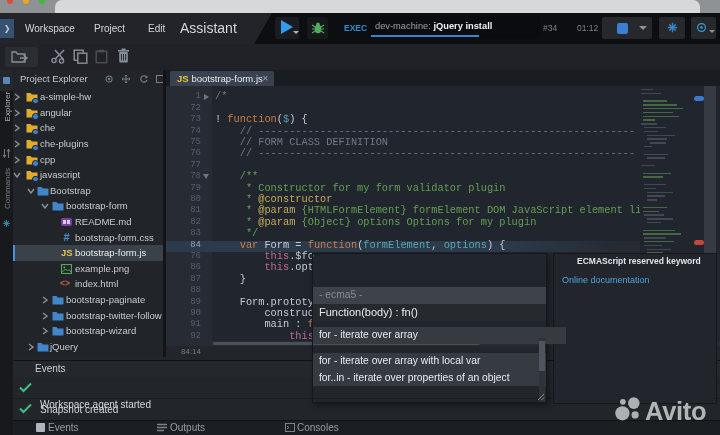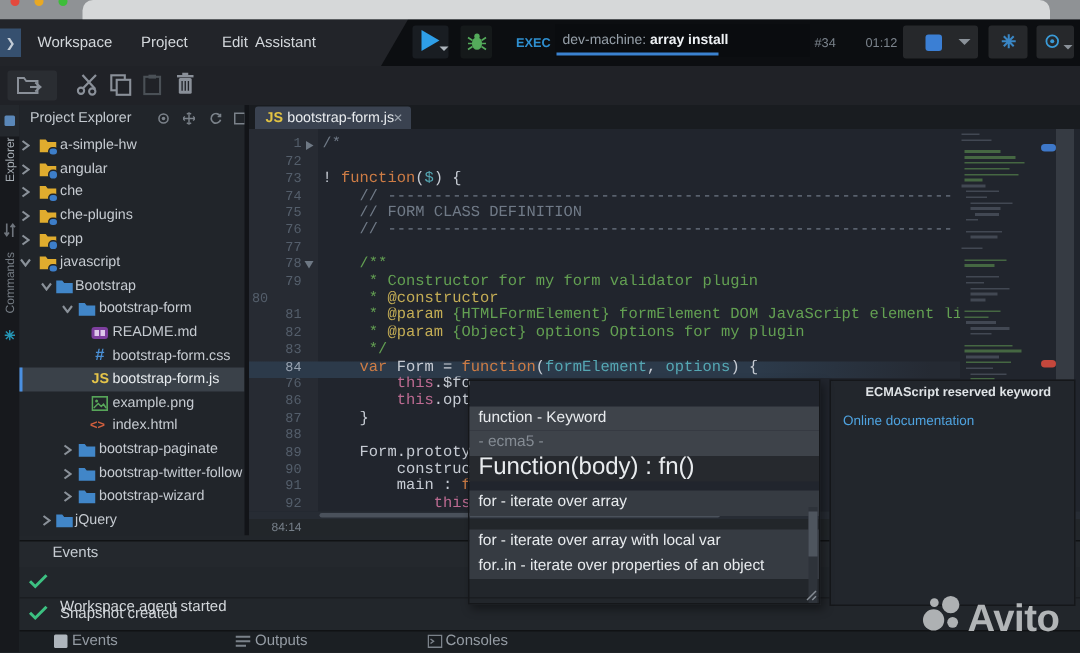--- a/index.html
+++ b/index.html
@@ -17,39 +17,39 @@
   <div class="abs" style="left:700px;top:0;width:20px;height:13px;background:#8f9295;"></div>
   <div class="abs" style="left:7px;top:-2px;width:6px;height:6px;border-radius:50%;background:#e4493d;"></div>
   <div class="abs" style="left:23px;top:-2px;width:6px;height:6px;border-radius:50%;background:#e8a823;"></div>
   <div class="abs" style="left:39px;top:-2px;width:6px;height:6px;border-radius:50%;background:#3dbd3a;"></div>
 
   <div class="abs" style="left:0;top:13px;width:720px;height:31px;background:#222429;"></div>
   <div class="abs" style="left:0;top:19px;width:14px;height:19px;background:#36506f;color:#c3ccd6;font-size:8px;line-height:19px;text-align:center;">❯</div>
   <div class="abs" style="left:25px;top:13px;height:31px;line-height:31px;font-size:10px;color:#d3d7db;">Workspace</div>
   <div class="abs" style="left:94px;top:13px;height:31px;line-height:31px;font-size:10px;color:#d3d7db;">Project</div>
   <div class="abs" style="left:148px;top:13px;height:31px;line-height:31px;font-size:10px;color:#d3d7db;">Edit</div>
-  <div class="abs" style="left:170px;top:13px;height:31px;line-height:31px;font-size:10px;color:#d3d7db;">Assistant</div>
+  <div class="abs" style="left:180px;top:13px;height:31px;line-height:31px;font-size:14px;color:#d3d7db;">Assistant</div>
 
   <div class="abs" style="left:254px;top:13px;width:466px;height:31px;background:#0c0e11;clip-path:polygon(18px 0,466px 0,466px 31px,0 31px);"></div>
 
   <div class="abs" style="left:275px;top:17px;width:24px;height:22px;background:#191d22;border-radius:2px;"></div>
   <div class="abs" style="left:281px;top:20px;width:0;height:0;border-left:12px solid #2e9fe8;border-top:7px solid transparent;border-bottom:7px solid transparent;"></div>
   <div class="abs" style="left:293px;top:31px;width:0;height:0;border-top:3px solid #aeb5bc;border-left:3px solid transparent;border-right:3px solid transparent;"></div>
 
   <div class="abs" style="left:307px;top:17px;width:21px;height:22px;background:#15191a;border-radius:2px;"></div>
   <svg class="abs" style="left:311px;top:21px;" width="14" height="14" viewBox="0 0 14 14">
     <ellipse cx="7" cy="8" rx="3.4" ry="4.2" fill="#54ab5b"></ellipse>
     <circle cx="7" cy="3.2" r="1.8" fill="#54ab5b"></circle>
     <path d="M1 4 L4 6 M1 8 L3.6 8 M1 12 L4 10 M13 4 L10 6 M13 8 L10.4 8 M13 12 L10 10" stroke="#54ab5b" stroke-width="1.1" fill="none"></path>
   </svg>
 
   <div class="abs" style="left:344px;top:13px;height:31px;line-height:31px;font-size:8.5px;font-weight:bold;color:#2f8fd0;">EXEC</div>
 
   <div class="abs" style="left:370px;top:16px;width:170px;height:22px;background:#0a0c0f;"></div>
-  <div class="abs" style="left:375px;top:16px;height:20px;line-height:20px;font-size:9.3px;color:#97a0a9;">dev-machine: <span style="color:#eef1f4;font-weight:bold;">array install</span></div>
+  <div class="abs" style="left:375px;top:16px;height:20px;line-height:20px;font-size:9.3px;color:#97a0a9;">dev-machine: <span style="color:#eef1f4;font-weight:bold;">jQuery install</span></div>
   <div class="abs" style="left:371px;top:35px;width:108px;height:2px;background:#3b82d0;"></div>
 
   <div class="abs" style="left:543px;top:13px;height:31px;line-height:31px;font-size:8.5px;color:#7b838c;">#34</div>
   <div class="abs" style="left:577px;top:13px;height:31px;line-height:31px;font-size:8.5px;color:#7b838c;">01:12</div>
   <div class="abs" style="left:602px;top:17px;width:50px;height:22px;background:#26282b;border-radius:2px;"></div>
   <div class="abs" style="left:659px;top:17px;width:26px;height:22px;background:#26282b;border-radius:2px;"></div>
   <div class="abs" style="left:617px;top:23px;width:11px;height:11px;background:#3b7fd4;border-radius:2px;"></div>
   <div class="abs" style="left:639px;top:26px;width:0;height:0;border-top:4px solid #8b929a;border-left:4px solid transparent;border-right:4px solid transparent;"></div>
 
   <svg class="abs" style="left:667px;top:22px;" width="11" height="11" viewBox="0 0 13 13">
@@ -249,21 +249,21 @@
   <div id="gutter">
       <div class="abs" style="left:168px;top:91.3px;width:33px;height:11.4px;line-height:11.4px;font-size:9px;color:#545e6b;text-align:right;font-family:Liberation Mono,monospace;">1</div>
       <div class="abs" style="left:168px;top:102.7px;width:33px;height:11.4px;line-height:11.4px;font-size:9px;color:#545e6b;text-align:right;font-family:Liberation Mono,monospace;">72</div>
       <div class="abs" style="left:168px;top:114.1px;width:33px;height:11.4px;line-height:11.4px;font-size:9px;color:#545e6b;text-align:right;font-family:Liberation Mono,monospace;">73</div>
       <div class="abs" style="left:168px;top:125.5px;width:33px;height:11.4px;line-height:11.4px;font-size:9px;color:#545e6b;text-align:right;font-family:Liberation Mono,monospace;">74</div>
       <div class="abs" style="left:168px;top:136.9px;width:33px;height:11.4px;line-height:11.4px;font-size:9px;color:#545e6b;text-align:right;font-family:Liberation Mono,monospace;">75</div>
       <div class="abs" style="left:168px;top:148.3px;width:33px;height:11.4px;line-height:11.4px;font-size:9px;color:#545e6b;text-align:right;font-family:Liberation Mono,monospace;">76</div>
       <div class="abs" style="left:168px;top:159.7px;width:33px;height:11.4px;line-height:11.4px;font-size:9px;color:#545e6b;text-align:right;font-family:Liberation Mono,monospace;">77</div>
       <div class="abs" style="left:168px;top:171.1px;width:33px;height:11.4px;line-height:11.4px;font-size:9px;color:#545e6b;text-align:right;font-family:Liberation Mono,monospace;">78</div>
       <div class="abs" style="left:168px;top:182.5px;width:33px;height:11.4px;line-height:11.4px;font-size:9px;color:#545e6b;text-align:right;font-family:Liberation Mono,monospace;">79</div>
-      <div class="abs" style="left:168px;top:193.9px;width:33px;height:11.4px;line-height:11.4px;font-size:9px;color:#545e6b;font-family:Liberation Mono,monospace;">80</div>
+      <div class="abs" style="left:168px;top:193.9px;width:33px;height:11.4px;line-height:11.4px;font-size:9px;color:#545e6b;text-align:right;font-family:Liberation Mono,monospace;">80</div>
       <div class="abs" style="left:168px;top:205.3px;width:33px;height:11.4px;line-height:11.4px;font-size:9px;color:#545e6b;text-align:right;font-family:Liberation Mono,monospace;">81</div>
       <div class="abs" style="left:168px;top:216.7px;width:33px;height:11.4px;line-height:11.4px;font-size:9px;color:#545e6b;text-align:right;font-family:Liberation Mono,monospace;">82</div>
       <div class="abs" style="left:168px;top:228.10000000000002px;width:33px;height:11.4px;line-height:11.4px;font-size:9px;color:#545e6b;text-align:right;font-family:Liberation Mono,monospace;">83</div>
       <div class="abs" style="left:168px;top:239.5px;width:33px;height:11.4px;line-height:11.4px;font-size:9px;color:#97a2b0;text-align:right;font-family:Liberation Mono,monospace;">84</div>
       <div class="abs" style="left:168px;top:250.89999999999998px;width:33px;height:11.4px;line-height:11.4px;font-size:9px;color:#545e6b;text-align:right;font-family:Liberation Mono,monospace;">76</div>
       <div class="abs" style="left:168px;top:262.3px;width:33px;height:11.4px;line-height:11.4px;font-size:9px;color:#545e6b;text-align:right;font-family:Liberation Mono,monospace;">86</div>
       <div class="abs" style="left:168px;top:273.7px;width:33px;height:11.4px;line-height:11.4px;font-size:9px;color:#545e6b;text-align:right;font-family:Liberation Mono,monospace;">87</div>
       <div class="abs" style="left:168px;top:285.1px;width:33px;height:11.4px;line-height:11.4px;font-size:9px;color:#545e6b;text-align:right;font-family:Liberation Mono,monospace;">88</div>
       <div class="abs" style="left:168px;top:296.5px;width:33px;height:11.4px;line-height:11.4px;font-size:9px;color:#545e6b;text-align:right;font-family:Liberation Mono,monospace;">89</div>
       <div class="abs" style="left:168px;top:307.9px;width:33px;height:11.4px;line-height:11.4px;font-size:9px;color:#545e6b;text-align:right;font-family:Liberation Mono,monospace;">90</div>
@@ -372,24 +372,23 @@
     <path d="M2 3 l2 1.5 -2 1.5" fill="none" stroke="#7b828a" stroke-width="1"></path>
   </svg>
   <div class="abs" style="left:297px;top:420px;height:15px;line-height:15px;font-size:10px;color:#959ca4;">Consoles</div>
 
   <div class="abs" style="left:553px;top:253px;width:164px;height:151px;background:#22262c;border:1px solid #15171a;box-sizing:border-box;"></div>
   <div class="abs" style="left:562px;top:256px;font-size:8.5px;font-weight:bold;color:#dfe3e6;margin-left:15px;">ECMAScript reserved keyword</div>
   <div class="abs" style="left:562px;top:275px;font-size:9px;color:#4fa3e0;">Online documentation</div>
 
   <div id="popup">
       <div class="abs" style="left:312px;top:253px;width:235px;height:150px;border:1px solid #15171a;box-sizing:border-box;box-shadow:2px 3px 6px rgba(0,0,0,0.4);">
-        <div style="position:absolute;left:0;top:16.55px;width:233px;height:16.55px;background:#3e434a;color:#e8ebee;font-size:10.3px;line-height:16.55px;"><span style="padding-left:6px;">function - Keyword</span></div>
         <div style="position:absolute;left:0;top:33.1px;width:233px;height:16.55px;background:#3e434a;color:#858c94;font-size:10.3px;line-height:16.55px;"><span style="padding-left:6px;">- ecma5 -</span></div>
-        <div style="position:absolute;left:0;top:49.650000000000006px;width:233px;height:17px;background:#26292e;color:#e8ebee;font-size:16px;line-height:16.55px;"><span style="padding-left:6px;">Function(body) : fn()</span></div>
-        <div style="position:absolute;left:0;top:73px;width:233px;height:16.55px;background:#363b42;color:#e8ebee;font-size:10.3px;line-height:16.55px;"><span style="padding-left:6px;">for - iterate over array</span></div>
+        <div style="position:absolute;left:0;top:49.650000000000006px;width:233px;height:17px;background:#26292e;color:#e8ebee;font-size:11px;line-height:16.55px;"><span style="padding-left:6px;">Function(body) : fn()</span></div>
+        <div style="position:absolute;left:0;top:73px;width:253px;height:16.55px;background:#363b42;color:#e8ebee;font-size:10.3px;line-height:16.55px;"><span style="padding-left:6px;">for - iterate over array</span></div>
         <div style="position:absolute;left:0;top:115.85000000000001px;width:233px;height:16.55px;background:#363b42;color:#e8ebee;font-size:10.3px;line-height:16.55px;"><span style="padding-left:6px;">for..in - iterate over properties of an object</span></div>
         <div style="position:absolute;left:0;top:99.30000000000001px;width:233px;height:16.55px;background:#363b42;color:#e8ebee;font-size:10.3px;line-height:16.55px;"><span style="padding-left:6px;">for - iterate over array with local var</span></div>
         <div style="position:absolute;right:1px;top:84px;width:6px;height:64px;background:#2e333a;"></div>
         <div style="position:absolute;right:1px;top:87px;width:6px;height:30px;background:#4e555e;"></div>
         <svg style="position:absolute;right:1px;bottom:1px;" width="8" height="8" viewBox="0 0 8 8">
           <path d="M7 1 L1 7 M7 4.5 L4.5 7" stroke="#858c94" stroke-width="1"></path>
         </svg>
       </div>
     </div>
 

